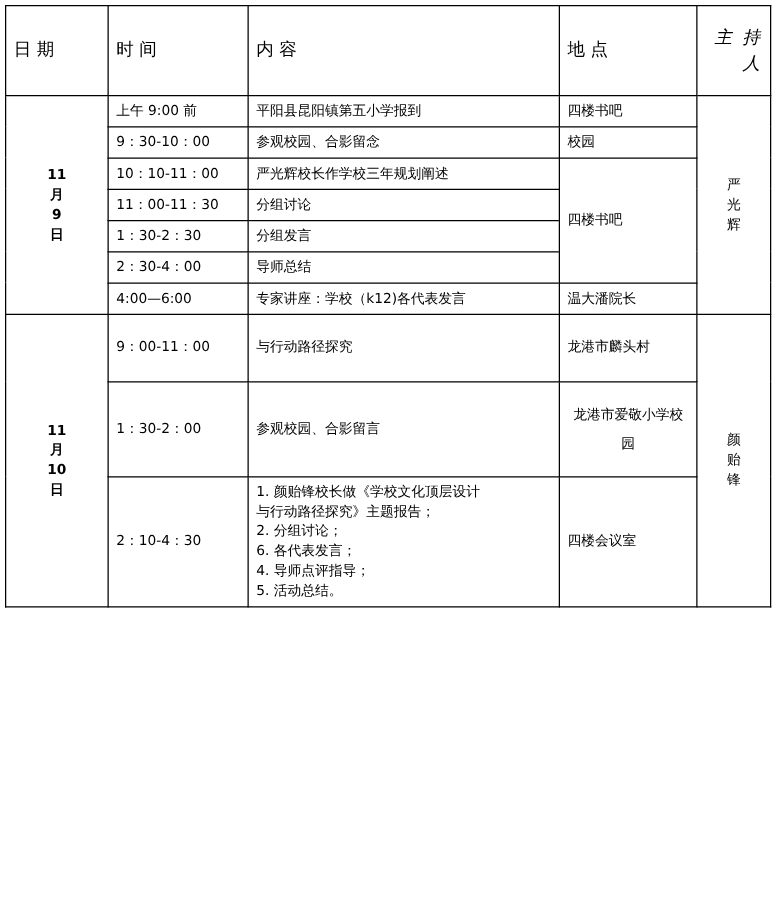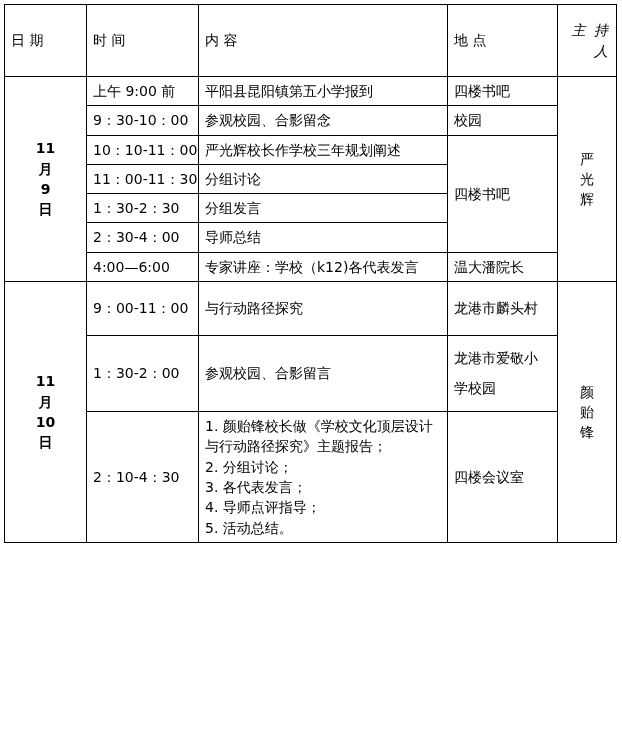--- a/index.html
+++ b/index.html
@@ -21,21 +21,21 @@
   table.schedule {
     border-collapse: collapse;
     width: 612px;
     margin: 4px 0 0 4px;
     table-layout: fixed;
   }
   table.schedule td, table.schedule th {
     border: 1px solid #000000;
     vertical-align: middle;
     font-weight: normal;
-    font-size: 14px;
+    font-size: 11px;
     line-height: 1.45;
     padding: 4px 6px;
     box-sizing: border-box;
   }
   
   col.c-date { width: 82px; }
   col.c-time { width: 112px; }
   col.c-content { width: 249px; }
   col.c-place { width: 110px; }
   col.c-host { width: 59px; }
@@ -168,29 +168,29 @@
         <td class="place-cell">龙港市麟头村</td>
         <td class="host-cell" rowspan="3">
           <span>颜</span>
           <span>贻</span>
           <span>锋</span>
         </td>
       </tr>
       <tr>
         <td class="time-cell" style="height:76px;margin-top:40px;">1：30-2：00</td>
         <td class="content-cell">参观校园、合影留言</td>
-        <td class="place-cell" style="line-height:2.1;">龙港市爱敬小学校园</td>
+        <td class="place-cell" style="line-height:2.1;text-align:center;">龙港市爱敬小学校园</td>
       </tr>
       <tr>
         <td class="time-cell">2：10-4：30</td>
         <td class="list-cell">
           <div>1. 颜贻锋校长做《学校文化顶层设计</div>
           <div>与行动路径探究》主题报告；</div>
           <div>2. 分组讨论；</div>
-          <div>3. 各代表发言；</div>
+          <div>6. 各代表发言；</div>
           <div>4. 导师点评指导；</div>
           <div>5. 活动总结。</div>
         </td>
         <td class="place-cell">四楼会议室</td>
       </tr>
     </tbody>
   </table>
 </div>
 
 </body></html>

